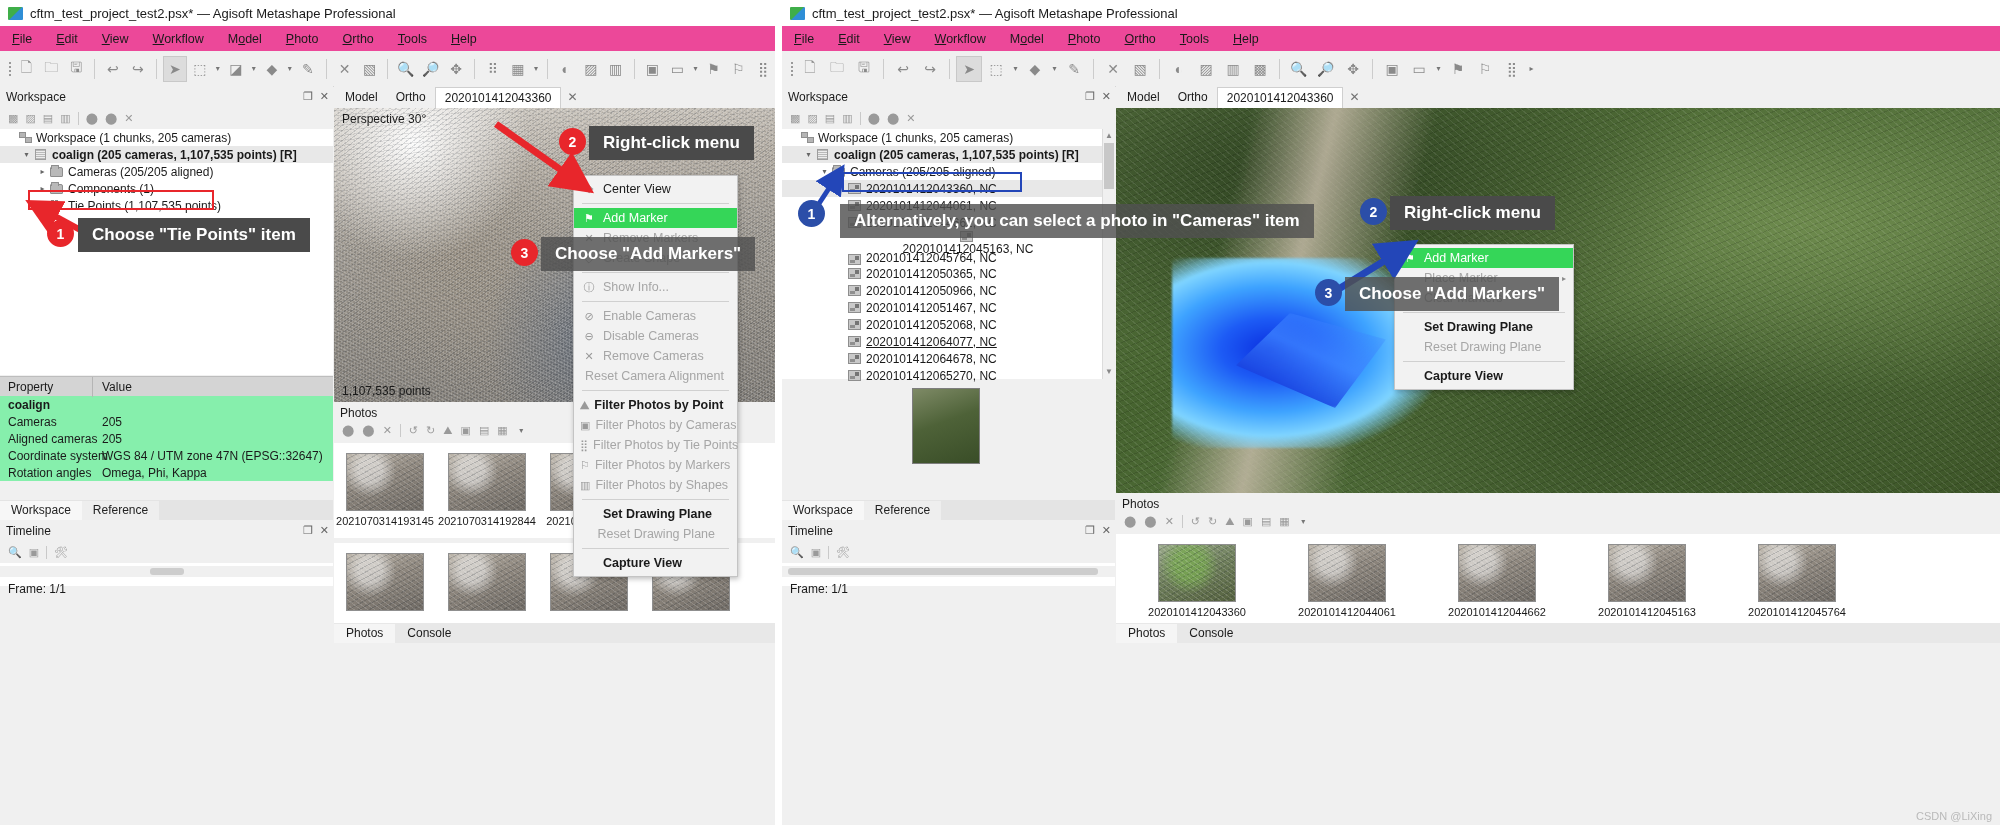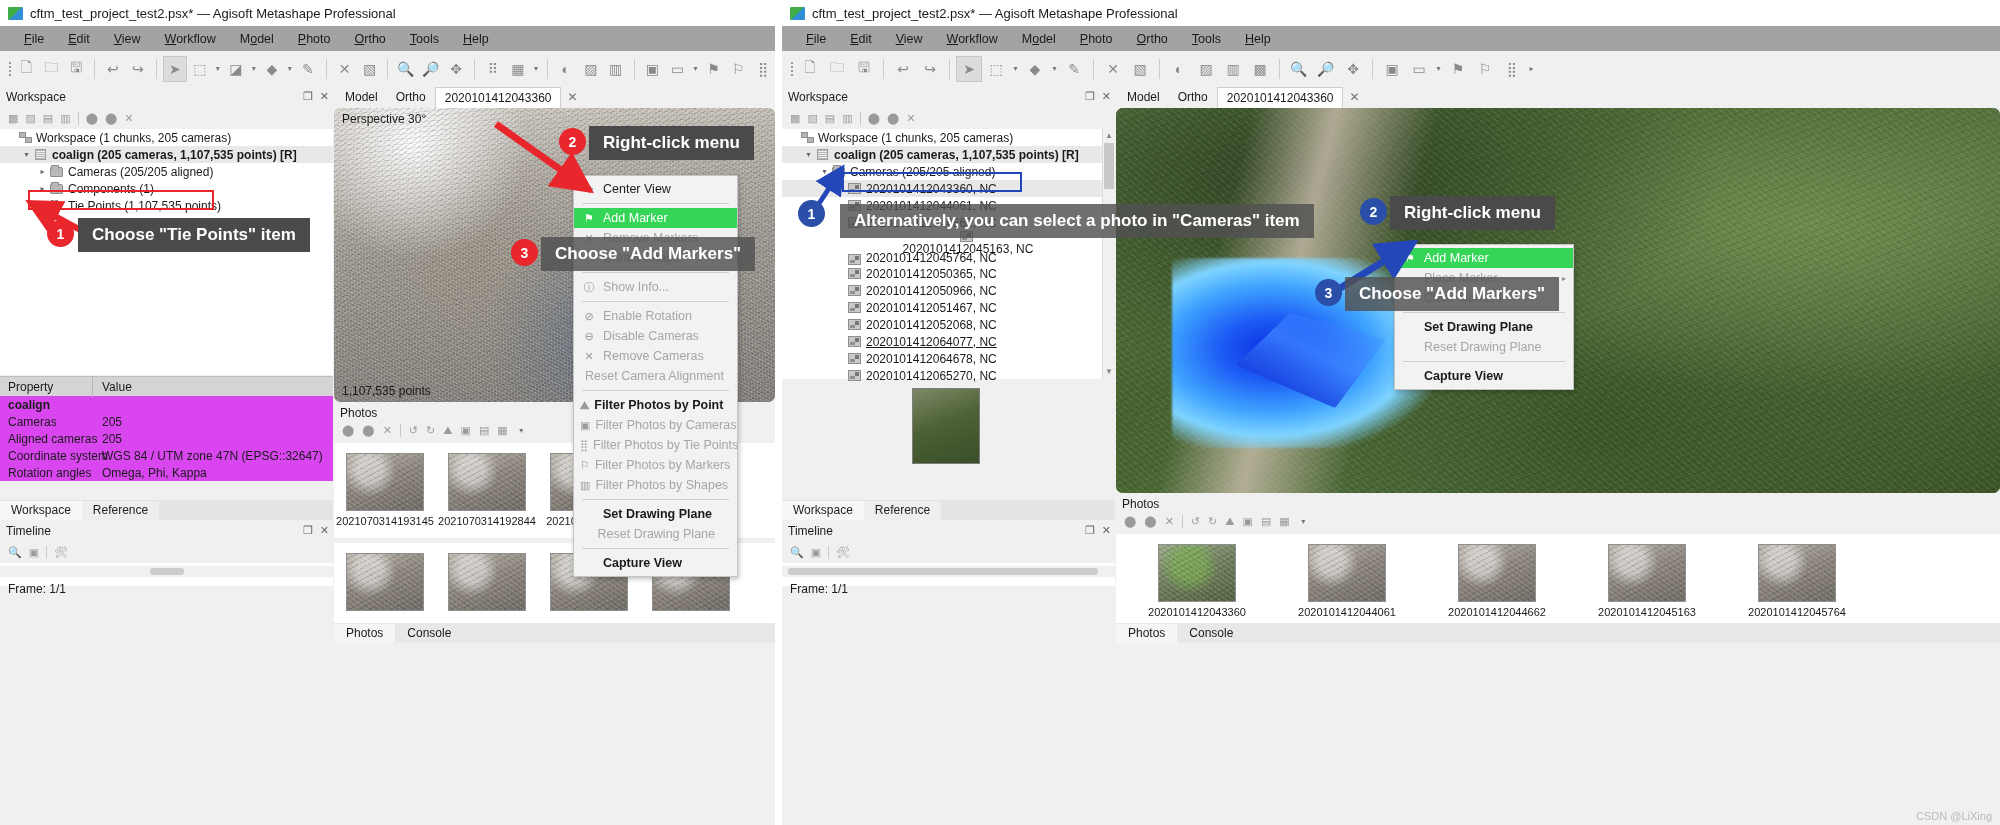--- a/index.html
+++ b/index.html
@@ -20,22 +20,22 @@
   .titlebar {
     height: 26px; display: flex; align-items: center;
     padding-left: 8px; background: #ffffff; font-size: 13px; color: #1a1a1a;
   }
   .title-ico {
     width: 15px; height: 13px; margin-right: 7px; position: relative;
     background: linear-gradient(135deg,#3fae49 0%, #3fae49 48%, #2f8ed6 52%, #2f8ed6 100%);
     border-radius: 1px;
   }
   .menubar {
-    height: 25px; display: flex; align-items: center; background: #a3a3a3;
-    font-size: 12.5px; color: #1a1a1a; padding-left: 12px;
+    height: 25px; display: flex; align-items: center; background: #ec4899;
+    font-size: 12.5px; color: #1a1a1a; 
   }
   .menubar > div { padding: 3px 12px; cursor: default; }
   .menubar u { text-decoration: underline; }
 
   .toolbar {
     height: 36px; background: #f0f0f0; display: flex; align-items: center;
     padding-left: 6px; border-bottom: 1px solid #d6d6d6; gap: 1px;
   }
   .tb { width: 26px; height: 26px; display: flex; align-items: center; justify-content: center;
         color: #8a8a8a; font-size: 14px; }
@@ -84,41 +84,41 @@
   .ico-tie i { background: #8a8a8a; display: block; }
   .ico-cam { width: 13px; height: 11px; background: #c9c9c9; border: 1px solid #8e8e8e; position: relative; }
   .ico-cam::after { content:""; position:absolute; right:1px; top:1px; width:4px; height:4px; background:#757575; }
   .ico-cam::before { content:""; position:absolute; left:1px; bottom:1px; width:5px; height:3px; background:#8f8f8f; }
 
   
   .prop-head { display: flex; height: 20px; background: #d4d4d4; font-size: 12px; color: #1a1a1a;
                align-items: center; border-top: 1px solid #bdbdbd; }
   .prop-head div:first-child { width: 93px; padding-left: 8px; border-right: 1px solid #b5b5b5; height:20px; line-height:20px;}
   .prop-head div:last-child { padding-left: 9px; }
-  .prop-row { display: flex; height: 17px; align-items: center; font-size: 12px; color: #1a1a1a; background:#d946ef; }
+  .prop-row { display: flex; height: 17px; align-items: center; font-size: 12px; color: #1a1a1a; background:#86efac; }
   .prop-row .k { width: 93px; padding-left: 8px; white-space: nowrap; }
   .prop-row .v { padding-left: 9px; white-space: nowrap; }
 
   .tabbar { height: 20px; background: #e4e4e4; display: flex; align-items: flex-end; font-size: 12px; }
   .tabbar .tab { padding: 2px 11px 3px; background: #eeeeee; color: #222; }
   .tabbar .tab.on { background: #f7f7f7; }
 
   .timeline-body { background: #ffffff; }
   .scroll-track { height: 11px; background: #f0f0f0; position: relative; }
   .scroll-thumb { position: absolute; height: 7px; top: 2px; background: #cdcdcd; border-radius: 3px; }
 
   
   .vp-tabs { height: 22px; background: #f0f0f0; display: flex; align-items: center;
              font-size: 12px; color: #1a1a1a; gap: 0; padding-left: 2px; }
   .vp-tabs .vt { padding: 3px 9px; }
   .vp-tabs .vt.on { background: #ffffff; border: 1px solid #cfcfcf; border-bottom: none; }
   .vp-close { color: #707070; font-size: 12px; padding: 0 6px; }
 
   
-  .viewport { position: relative; overflow: hidden; border-radius: 7px; }
+  .viewport { position: relative; overflow: hidden; }
   .cloud {
     position:absolute; inset:0;
     background-color:#9b958d;
     background-image:
       radial-gradient(circle at 18% 12%, rgba(255,255,255,.95) 0%, rgba(255,255,255,0) 26%),
       radial-gradient(circle at 62% 78%, rgba(70,90,120,.55) 0%, rgba(70,90,120,0) 34%),
       radial-gradient(circle at 30% 52%, rgba(150,140,125,.7) 0%, rgba(150,140,125,0) 40%),
       linear-gradient(176deg,#cfcac2 0%,#b3aca2 22%,#9a958d 48%,#8d8880 70%,#7e7a74 100%);
   }
   .cloud::after{
@@ -511,21 +511,21 @@
           <span>Create Shape</span>
         </div>
         <div class="msep"></div>
         <div class="mi dim">
           <span class="mico">ⓘ</span>
           <span>Show Info...</span>
         </div>
         <div class="msep"></div>
         <div class="mi dim">
           <span class="mico">⊘</span>
-          <span>Enable Rotation</span>
+          <span>Enable Cameras</span>
         </div>
         <div class="mi dim">
           <span class="mico">⊖</span>
           <span>Disable Cameras</span>
         </div>
         <div class="mi dim">
           <span class="mico">✕</span>
           <span>Remove Cameras</span>
         </div>
         <div class="mi dim">

